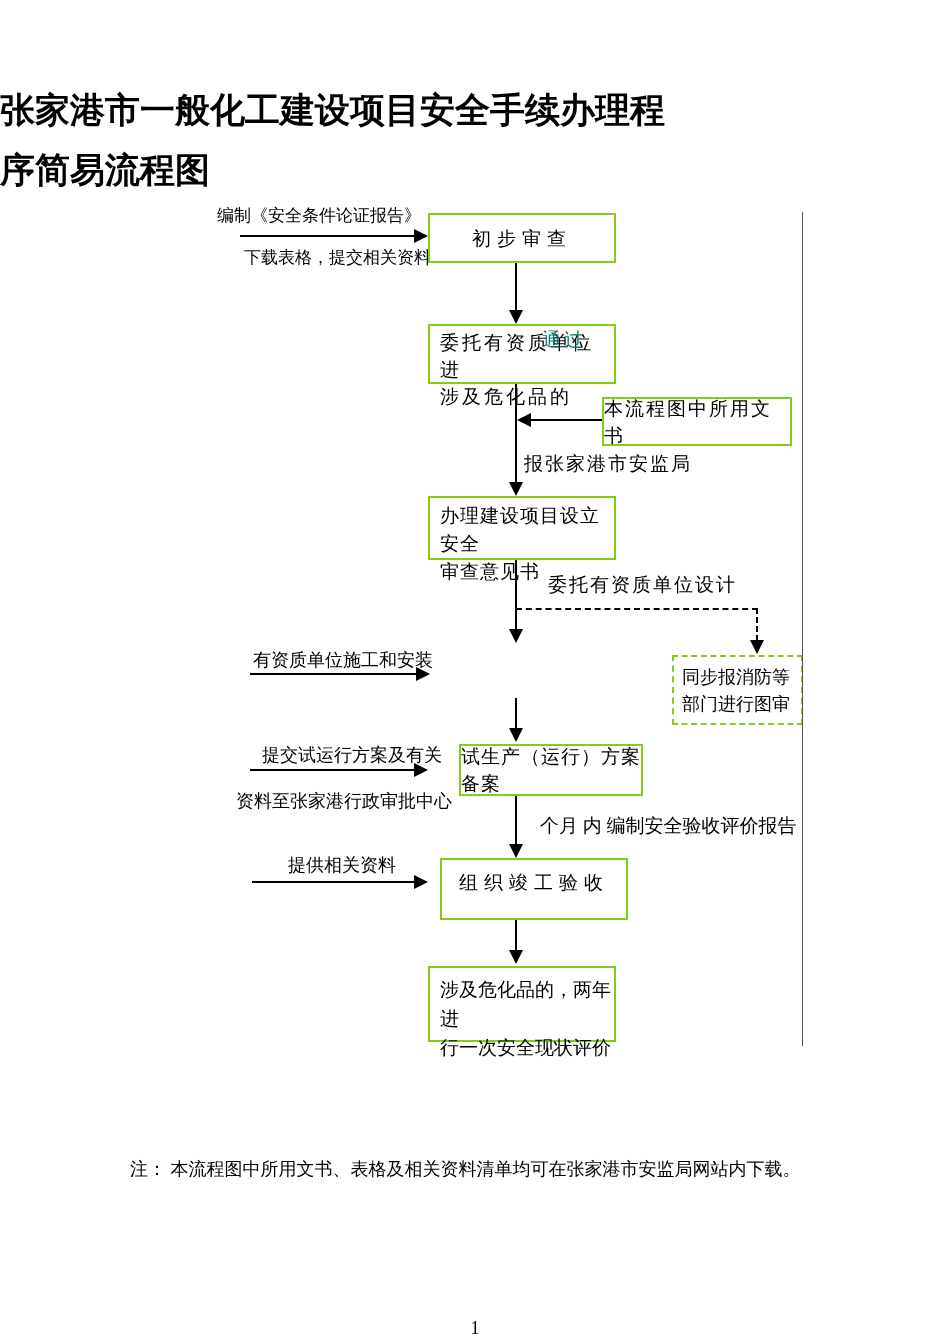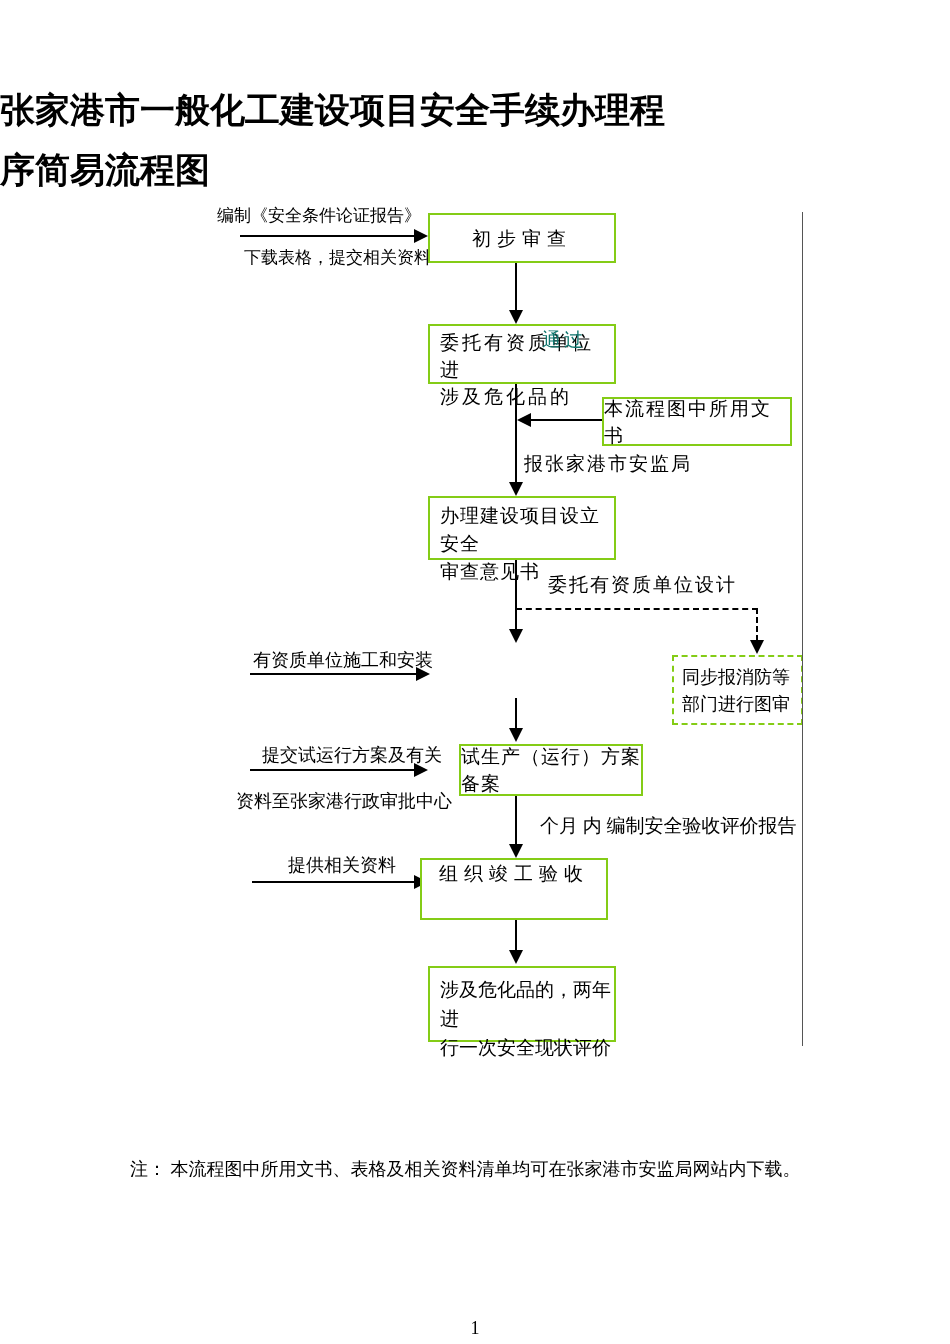--- a/index.html
+++ b/index.html
@@ -102,21 +102,21 @@
     <span>试生产（运行）方案备案</span>
   </div>
 
   <div class="vl" style="left:515px; top:796px; height:48px;"></div>
   <div class="ah down" style="left:509px; top:844px;"></div>
   <div class="lbl" style="left:540px; top:813px; font-size:19px;">个月 内 编制安全验收评价报告</div>
 
   <div class="lbl" style="left:288px; top:853px;">提供相关资料</div>
   <div class="hl" style="left:252px; top:881px; width:162px;"></div>
   <div class="ah right" style="left:414px; top:875px;"></div>
-  <div class="box" style="left:420px; top:858px; width:188px; height:62px; padding-top:0; text-align:center; letter-spacing:6px;">
+  <div class="box" style="left:440px; top:858px; width:188px; height:62px; padding-top:9px; text-align:center; letter-spacing:6px;">
     <span>组织竣工验收</span>
   </div>
 
   <div class="vl" style="left:515px; top:920px; height:30px;"></div>
   <div class="ah down" style="left:509px; top:950px;"></div>
 
   <div class="box" style="left:428px; top:966px; width:188px; height:76px; padding:7px 0 0 10px; line-height:29px;">
     <div>涉及危化品的，两年进</div>
     <div>行一次安全现状评价</div>
   </div>

